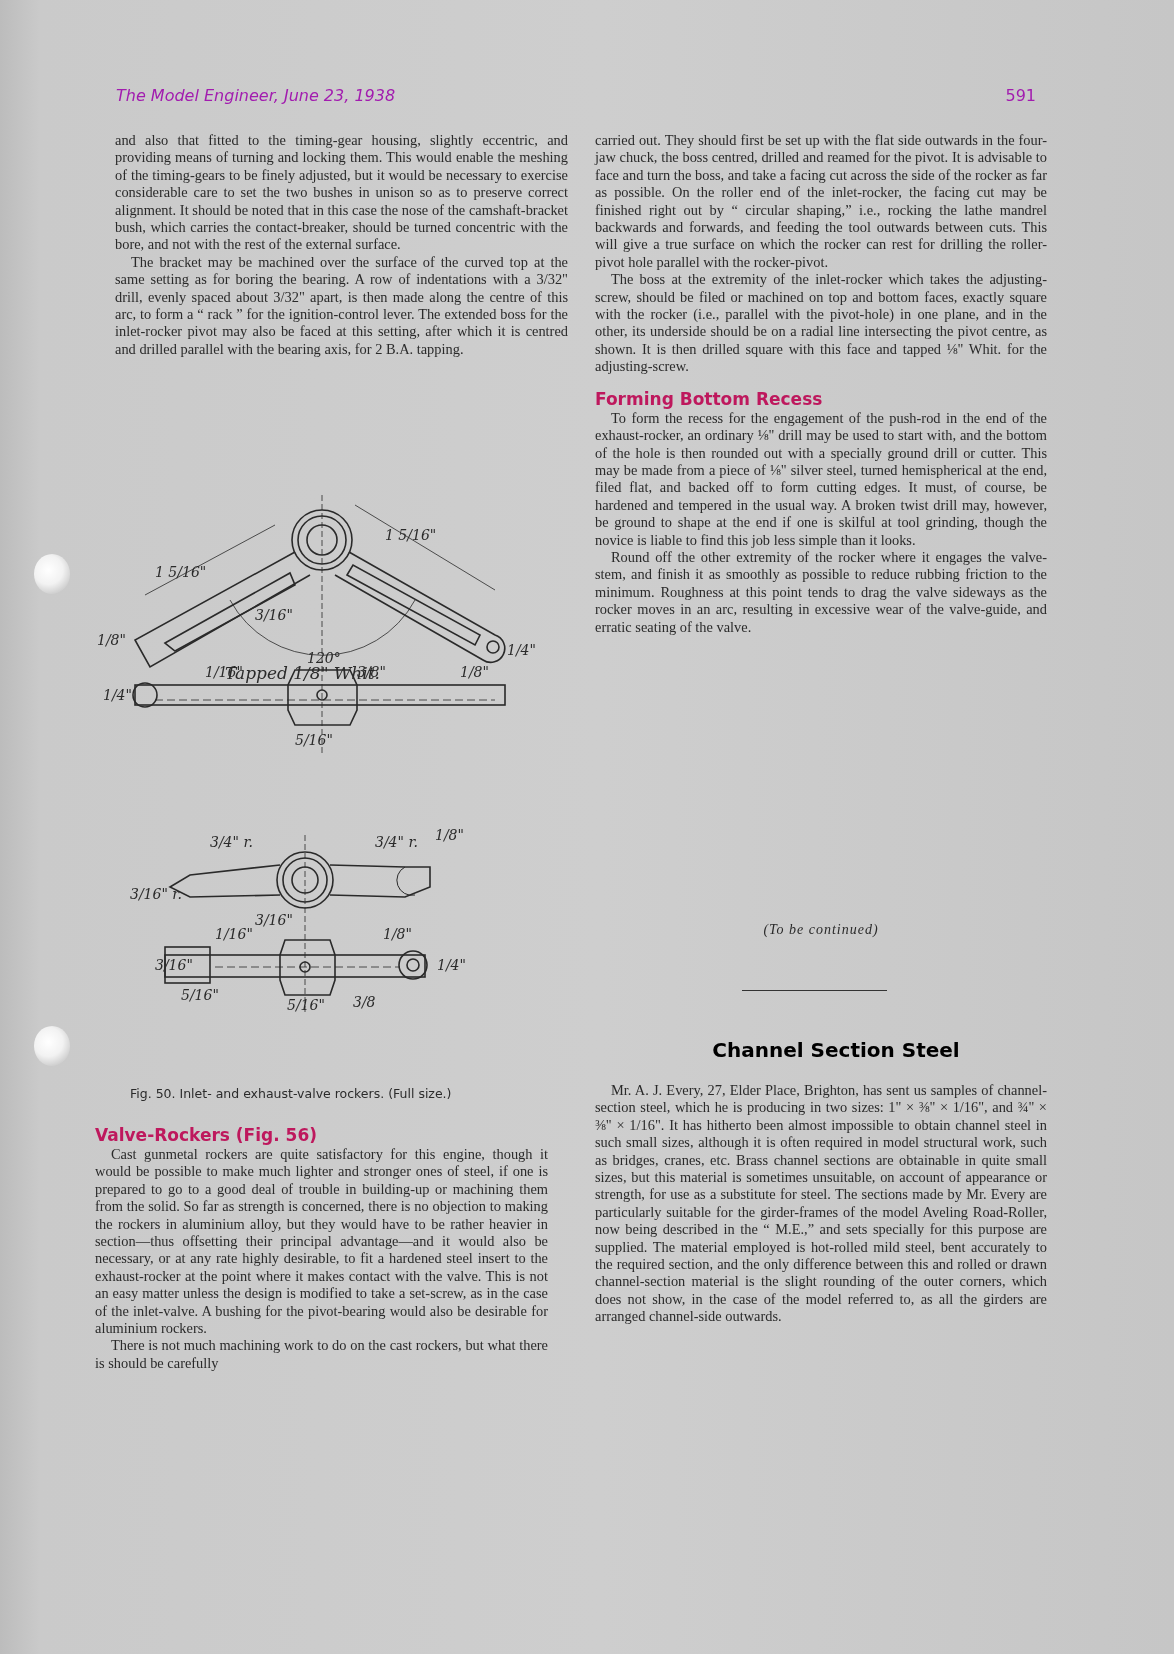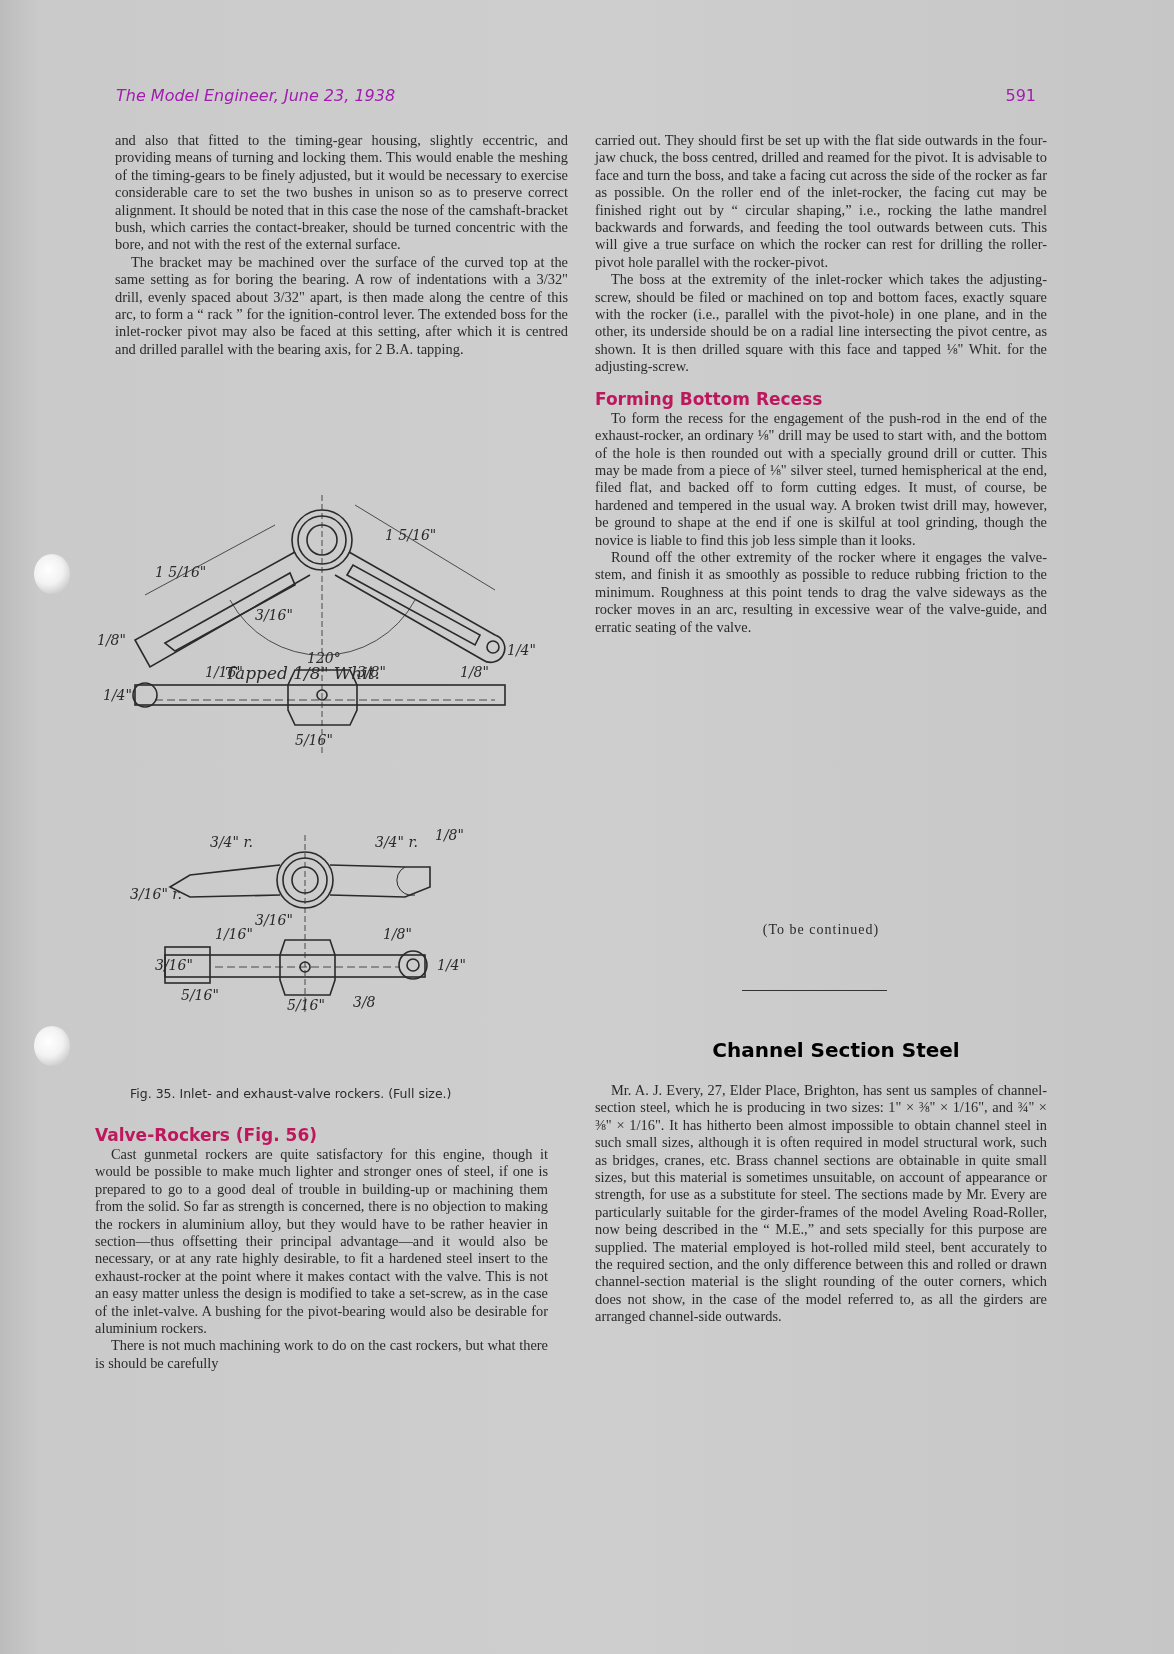--- a/index.html
+++ b/index.html
@@ -23,21 +23,21 @@
   .col p.ind { text-indent:16px; }
   h2.sub {
     font-family:"DejaVu Sans", "Liberation Sans", sans-serif; font-weight:bold;
     font-size:17px; margin:0; color:#be185d; line-height:22px;
   }
   .caption {
     position:absolute; left:130px; top:1086px; width:420px;
     font-family:"DejaVu Sans", "Liberation Sans", sans-serif; font-size:12.5px; color:#2b2b2b;
     white-space:nowrap;
   }
-  .tbc { position:absolute; left:595px; width:452px; top:922px; text-align:center; font-size:14px; letter-spacing:1px; }
+  .tbc { position:absolute; left:595px; width:452px; top:922px; text-align:center; font-style:italic; font-size:14px; letter-spacing:1px; }
   .rule { position:absolute; left:742px; top:990px; width:145px; height:1px; background:#333; }
   .big-head {
     position:absolute; left:610px; width:452px; top:1038px; text-align:center;
     font-family:"DejaVu Sans", "Liberation Sans", sans-serif; font-weight:bold; font-size:20px; color:#000000;
   }
   .hole {
     position:absolute; width:36px; height:40px; border-radius:50%;
     background: radial-gradient(circle at 40% 40%, #ffffff 0%, #f2f2f2 45%, #cfcfcf 75%, #8f8f8f 100%);
   }
   svg text { font-family:"DejaVu Serif", serif; font-style:italic; }
@@ -118,21 +118,21 @@
     <text x="120" y="444">1/16"</text>
     <text x="288" y="444">1/8"</text>
     <text x="60" y="475">3/16"</text>
     <text x="342" y="475">1/4"</text>
     <text x="86" y="505">5/16"</text>
     <text x="192" y="515">5/16"</text>
     <text x="258" y="512">3/8</text>
   </g>
 </svg>
 
-<div class="caption">Fig. 35.  Inlet- and exhaust-valve rockers.  (Full size.)</div>
+<div class="caption">Fig. 50.  Inlet- and exhaust-valve rockers.  (Full size.)</div>
 
 <div class="col col-left" style="top:1124px;">
   <h2 class="sub">Valve-Rockers (Fig. 56)</h2>
   <p class="ind">Cast gunmetal rockers are quite satisfactory for this engine, though it would be possible to make much lighter and stronger ones of steel, if one is prepared to go to a good deal of trouble in building-up or machining them from the solid. So far as strength is concerned, there is no objection to making the rockers in aluminium alloy, but they would have to be rather heavier in section—thus offsetting their principal advantage—and it would also be necessary, or at any rate highly desirable, to fit a hardened steel insert to the exhaust-rocker at the point where it makes contact with the valve. This is not an easy matter unless the design is modified to take a set-screw, as in the case of the inlet-valve. A bushing for the pivot-bearing would also be desirable for aluminium rockers.</p>
   <p class="ind">There is not much machining work to do on the cast rockers, but what there is should be carefully</p>
 </div>
 
 <div class="col col-right" style="top:132px;">
   <p>carried out. They should first be set up with the flat side outwards in the four-jaw chuck, the boss centred, drilled and reamed for the pivot. It is advisable to face and turn the boss, and take a facing cut across the side of the rocker as far as possible. On the roller end of the inlet-rocker, the facing cut may be finished right out by “ circular shaping,” i.e., rocking the lathe mandrel backwards and forwards, and feeding the tool outwards between cuts. This will give a true surface on which the rocker can rest for drilling the roller-pivot hole parallel with the rocker-pivot.</p>
   <p class="ind">The boss at the extremity of the inlet-rocker which takes the adjusting-screw, should be filed or machined on top and bottom faces, exactly square with the rocker (i.e., parallel with the pivot-hole) in one plane, and in the other, its underside should be on a radial line intersecting the pivot centre, as shown. It is then drilled square with this face and tapped ⅛" Whit. for the adjusting-screw.</p>

